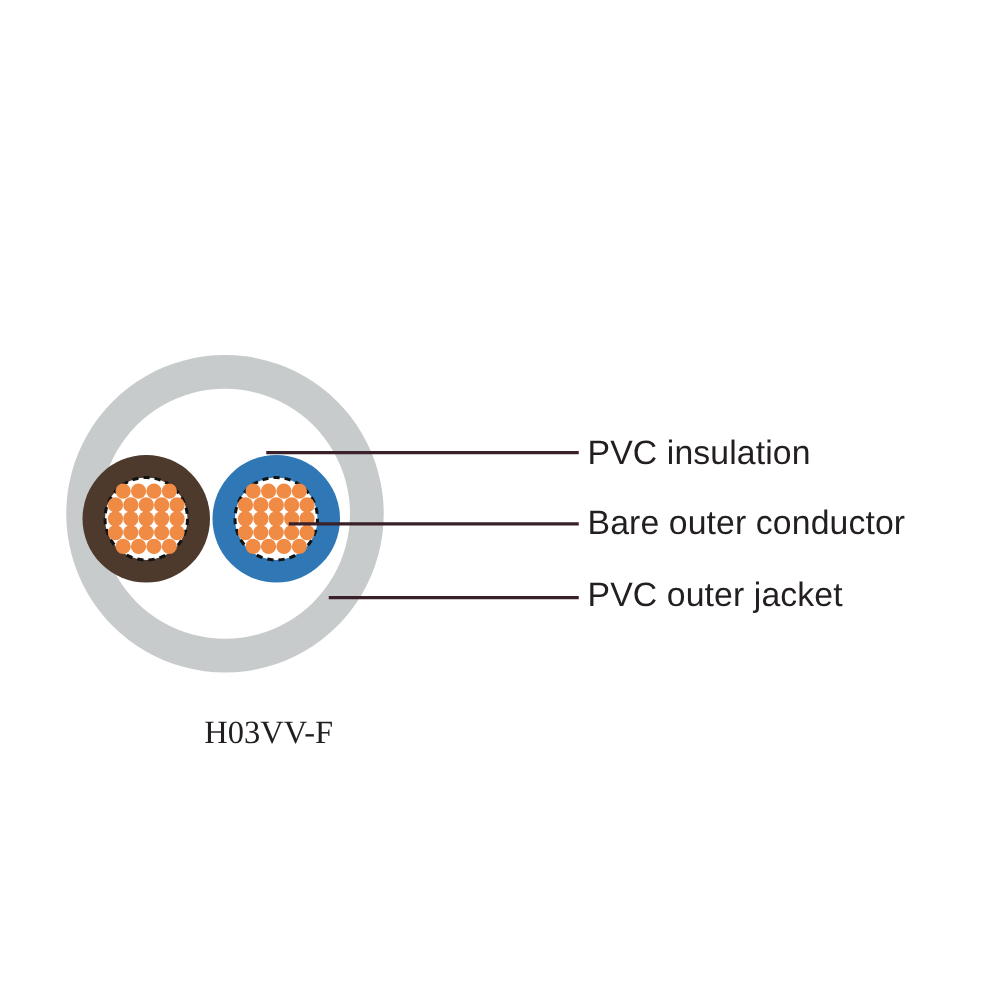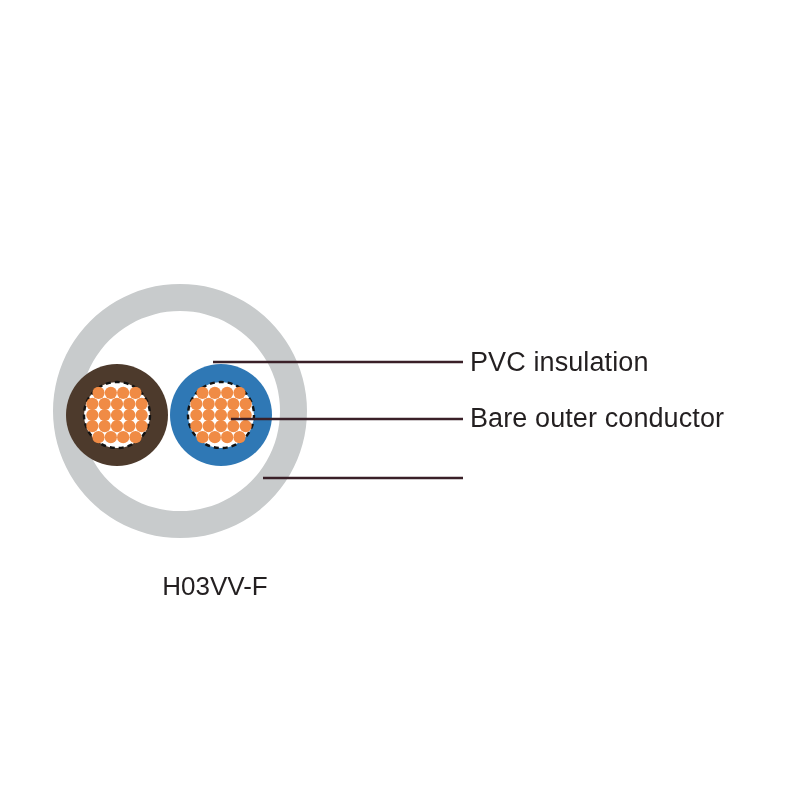--- a/index.html
+++ b/index.html
@@ -40,21 +40,21 @@
   }
   #label-pvc-insulation { left: 470px; top: 309px; }
   #label-bare-copper    { left: 470px; top: 365px; }
   #label-pvc-jacket     { left: 470px; top: 423px; }
   #cable-caption {
     position: absolute;
     left: 0;
     top: 533px;
     width: 430px;
     text-align: center;
-    font-family: Liberation Sans, sans-serif;
+    font-family: Liberation Serif, serif;
     font-size: 26px;
     font-weight: 400;
     color: #231f20;
     white-space: nowrap;
     line-height: 1;
   }
 </style>
 </head>
 <body>
 
@@ -133,16 +133,17 @@
         <line x1="231" y1="379" x2="463" y2="379"></line>
         <line x1="263" y1="438" x2="463" y2="438"></line>
       </g>
 
   </svg>
 
   <div class="callout-label" id="label-pvc-insulation">PVC insulation</div>
 
   <div class="callout-label" id="label-bare-copper">Bare outer conductor</div>
 
+  <div class="callout-label" id="label-pvc-jacket">PVC outer jacket</div>
 
   <div id="cable-caption">H03VV-F</div>
 
 </div>
 
 </body></html>

